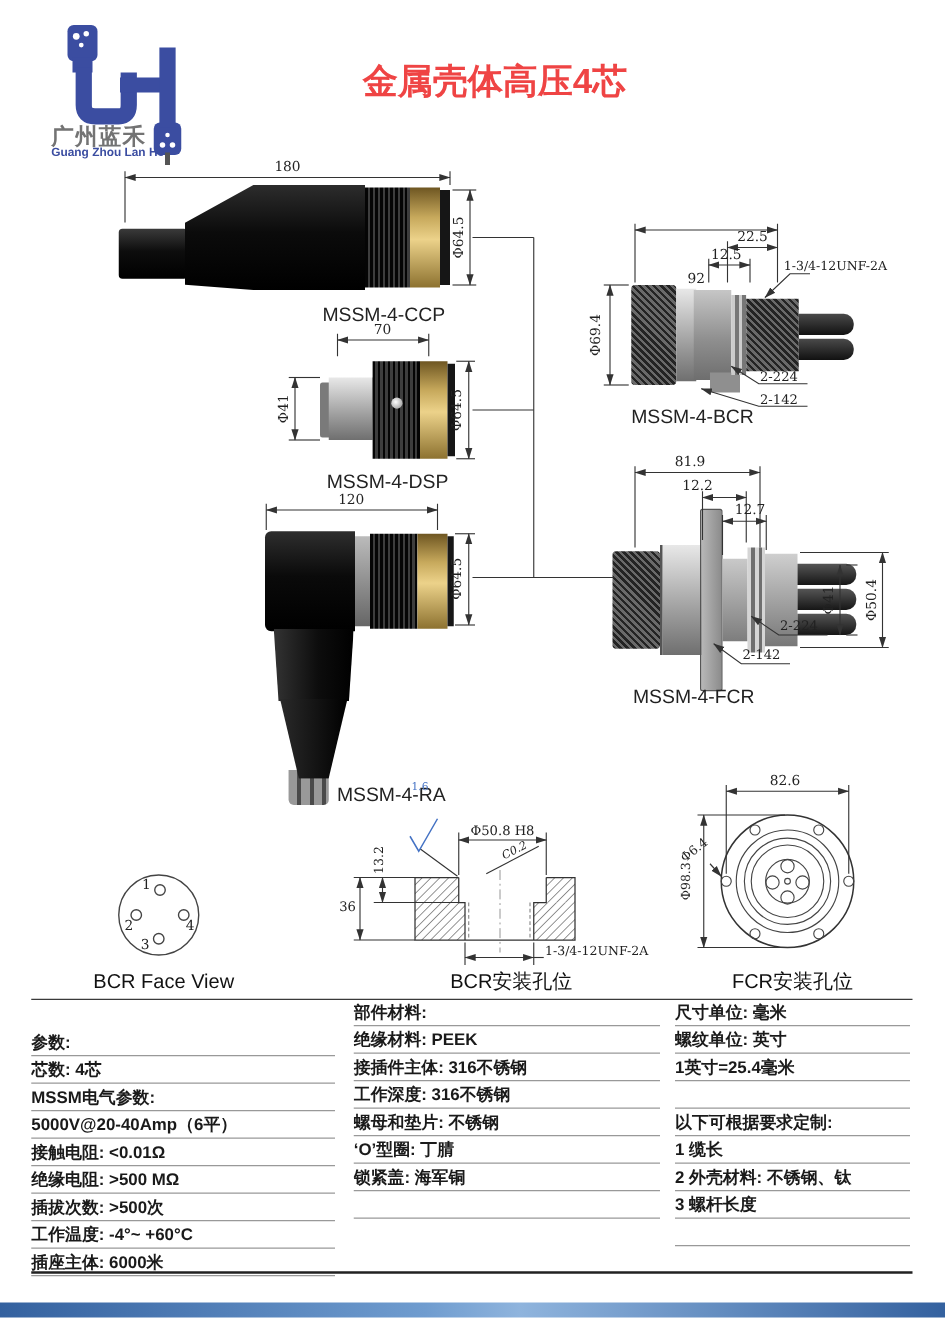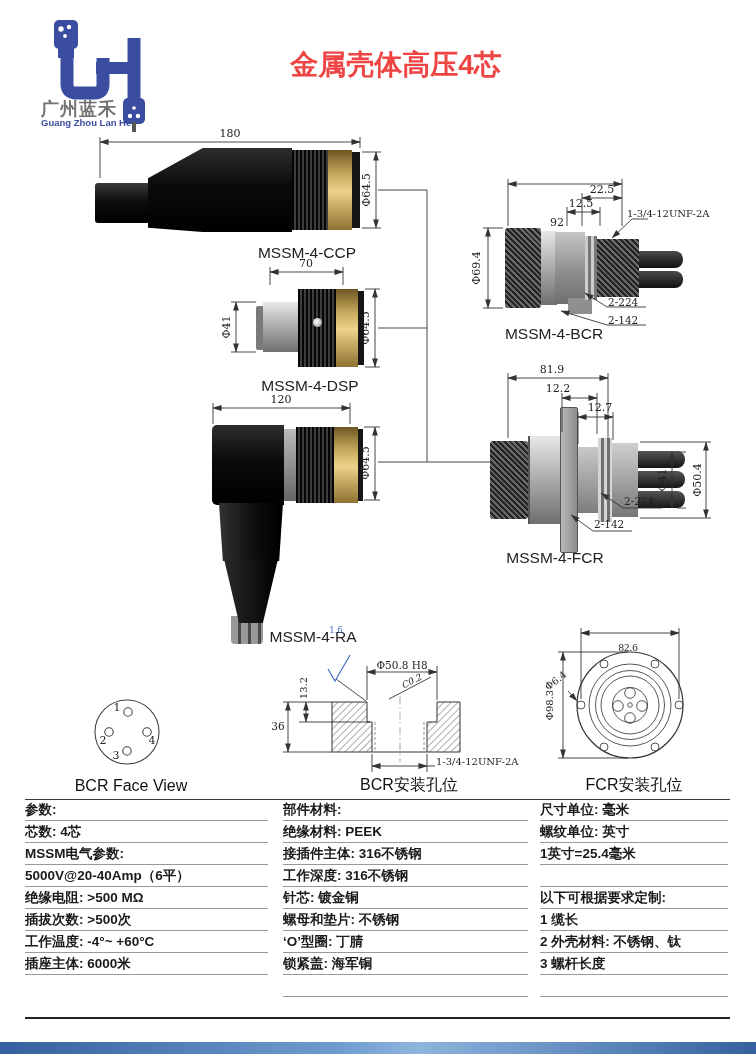--- a/index.html
+++ b/index.html
@@ -283,44 +283,44 @@
 <div class="viewlbl" style="left:56px;top:777px;width:150px;">BCR Face View</div>
 
 <div class="dim" style="left:364px;top:659px;width:76px;font-size:10.5px;">Φ50.8 H8</div>
 <div class="dim" style="left:396px;top:675px;width:32px;font-size:9px;font-style:italic;transform:rotate(-27deg);">C0.2</div>
 <div class="dim" style="left:327px;top:624px;width:18px;font-size:8.5px;color:#4472c4;">1.6</div>
 <div class="dim r90" style="left:289px;top:682px;width:30px;font-size:10px;">13.2</div>
 <div class="dim" style="left:270px;top:720px;width:16px;font-size:10.5px;">36</div>
 <div class="dim" style="left:436px;top:756px;width:94px;font-size:10px;text-align:left;">1-3/4-12UNF-2A</div>
 <div class="viewlbl" style="left:339px;top:775px;width:140px;">BCR安装孔位</div>
 
-<div class="dim" style="left:610px;top:641px;width:36px;font-family:Liberation Serif, serif;">82.6</div>
+<div class="dim" style="left:610px;top:619px;width:36px;">82.6</div>
 <div class="dim" style="left:539px;top:675px;width:34px;font-size:10px;transform:rotate(-38deg);">Φ6.4</div>
 <div class="dim r90" style="left:529px;top:699px;width:42px;font-size:10px;">Φ98.3</div>
 <div class="viewlbl" style="left:564px;top:775px;width:140px;">FCR安装孔位</div>
 
 <div class="tborder" style="top:799px;border-top:1.5px solid #3a3a3a;"></div>
 
-<div class="tcol" style="left:25px;width:243px;">
+<div class="tcol" style="left:25px;width:243px;margin-top:24px;">
   <div class="trow">参数:</div>
   <div class="trow">芯数: 4芯</div>
   <div class="trow">MSSM电气参数:</div>
   <div class="trow">5000V@20-40Amp（6平）</div>
+  <div class="trow">接触电阻: &lt;0.01Ω</div>
   <div class="trow">绝缘电阻: &gt;500 MΩ</div>
   <div class="trow">插拔次数: &gt;500次</div>
   <div class="trow">工作温度: -4°~ +60°C</div>
   <div class="trow">插座主体: 6000米</div>
 </div>
 
 <div class="tcol" style="left:283px;width:245px;">
   <div class="trow">部件材料:</div>
   <div class="trow">绝缘材料: PEEK</div>
   <div class="trow">接插件主体: 316不锈钢</div>
   <div class="trow">工作深度: 316不锈钢</div>
-  <div class="trow">针芯: 镀金铜</div>
   <div class="trow">螺母和垫片: 不锈钢</div>
   <div class="trow">‘O’型圈: 丁腈</div>
   <div class="trow">锁紧盖: 海军铜</div>
   <div class="trow"></div>
 </div>
 
 <div class="tcol" style="left:540px;width:188px;">
   <div class="trow">尺寸单位: 毫米</div>
   <div class="trow">螺纹单位: 英寸</div>
   <div class="trow">1英寸=25.4毫米</div>

